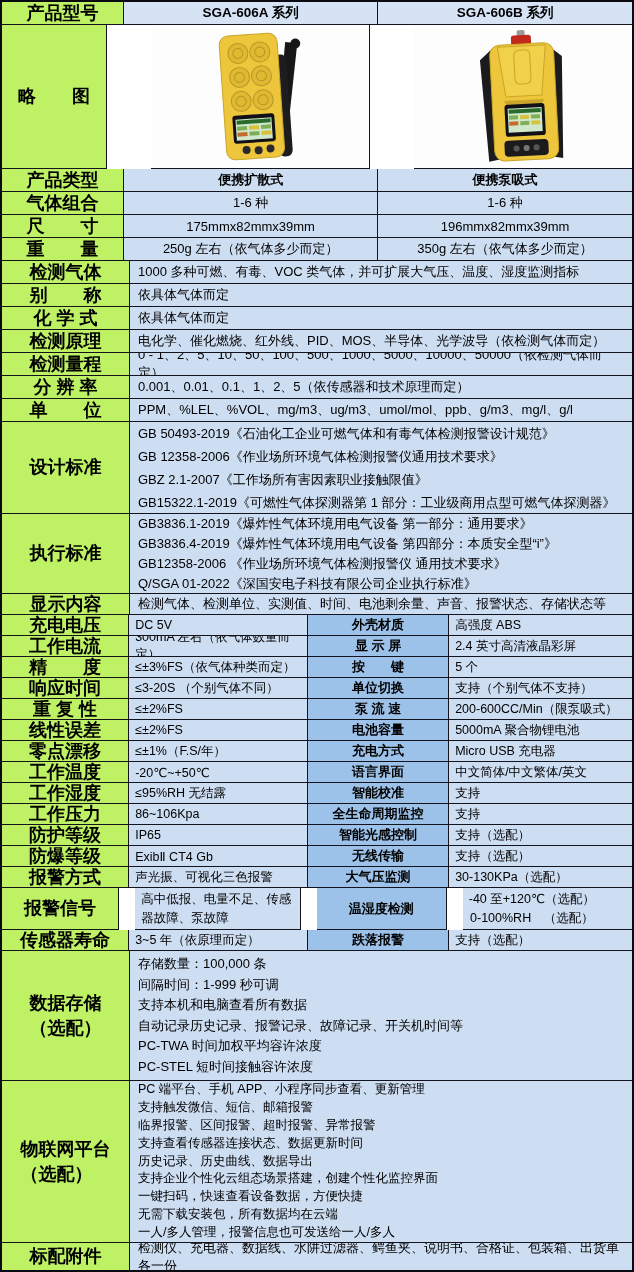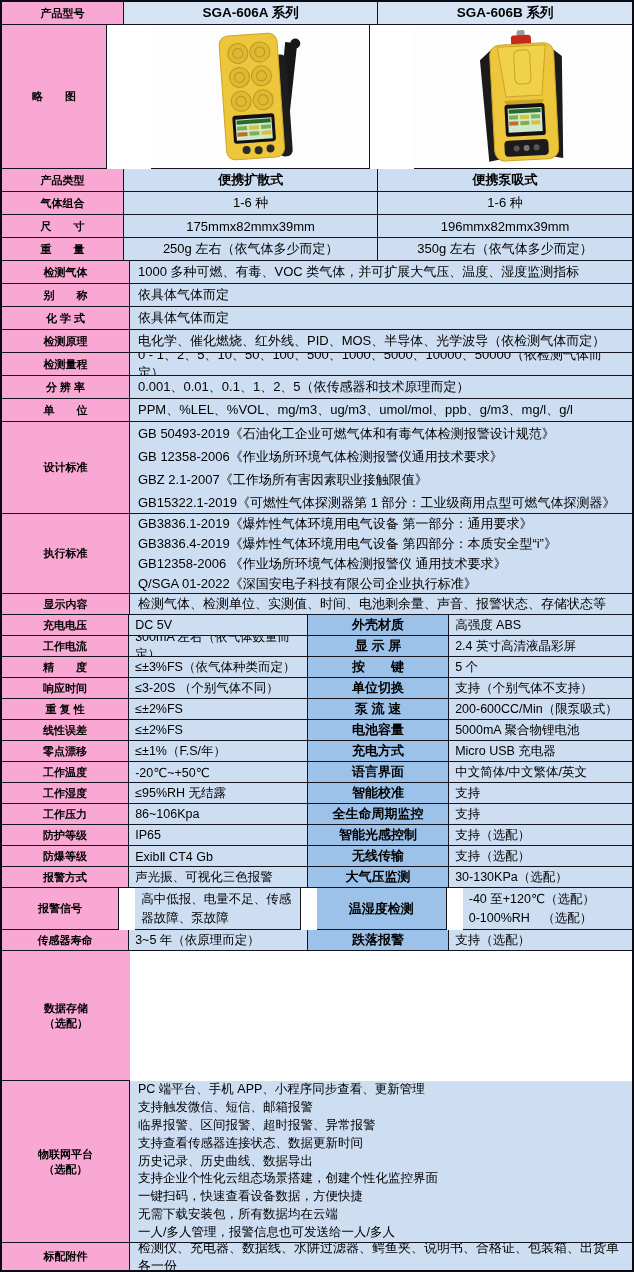--- a/index.html
+++ b/index.html
@@ -4,28 +4,28 @@
 <style>
   html,body{margin:0;padding:0;background:#fff;}
   body{font-family:"Liberation Sans","DejaVu Sans",sans-serif;color:#000;}
   .spec-table{width:634px;box-sizing:border-box;border:2px solid #0a0a12;}
   .row{display:flex;width:630px;}
   .cell{box-sizing:border-box;border-right:1px solid #14141e;border-bottom:1px solid #14141e;
         display:flex;align-items:center;overflow:hidden;}
   .row .cell:last-child{border-right:none;}
   .row:last-child .cell{border-bottom:none;}
   
-  .c-lab{width:128px;justify-content:center;text-align:center;background:#f9a8d4;
-         font-weight:bold;font-size:11px;white-space:pre-line;line-height:1.35;}
+  .c-lab{width:128px;justify-content:center;text-align:left;background:#bef264;
+         font-weight:bold;font-size:18px;white-space:pre-line;line-height:1.35;}
   .c-full{width:502px;padding:0 8px;background:#cdddf2;font-size:13px;}
   .c-half{width:266px;justify-content:center;text-align:left;background:#cdddf2;font-size:13px;}
   .c-v1{width:180px;padding:0 6px;background:#cdddf2;font-size:12.5px;}
   .c-l2{width:142px;justify-content:center;text-align:center;background:#9dc2e9;
         font-weight:bold;font-size:13px;}
-  .c-v2{width:184px;padding:0 6px;background:#cdddf2;font-size:12.5px;white-space:pre-line;line-height:1.5;}
+  .c-v2{width:184px;padding:0 6px;background:#cdddf2;font-size:12.5px;white-space:pre-line;line-height:1.5;text-align:center;}
   
   .r-head{height:23px;}
   .r-head .c-half{font-weight:bold;background:#d6e3f5;font-size:13.5px;}
   .r-img{height:144px;gap:44px;}
   .r-img .c-half{background:#fdfdfd;}
   .r-std{height:23px;}
   .r-quad{height:21px;}
   .r-design{height:92px;}
   .r-design .c-full{line-height:23px;white-space:pre-line;}
   .r-exec{height:80px;}
@@ -278,20 +278,26 @@
   <div class="row r-quad">
     <div class="cell c-lab">传感器寿命</div>
     <div class="cell c-v1">3~5 年（依原理而定）</div>
     <div class="cell c-l2">跌落报警</div>
     <div class="cell c-v2">支持（选配）</div>
   </div>
 
   <div class="row r-store">
     <div class="cell c-lab">数据存储
 （选配）</div>
+    <div class="cell c-full">存储数量：100,000 条
+间隔时间：1-999 秒可调
+支持本机和电脑查看所有数据
+自动记录历史记录、报警记录、故障记录、开关机时间等
+PC-TWA 时间加权平均容许浓度
+PC-STEL 短时间接触容许浓度</div>
   </div>
 
   <div class="row r-iot">
     <div class="cell c-lab">物联网平台
 （选配）</div>
     <div class="cell c-full">PC 端平台、手机 APP、小程序同步查看、更新管理
 支持触发微信、短信、邮箱报警
 临界报警、区间报警、超时报警、异常报警
 支持查看传感器连接状态、数据更新时间
 历史记录、历史曲线、数据导出

